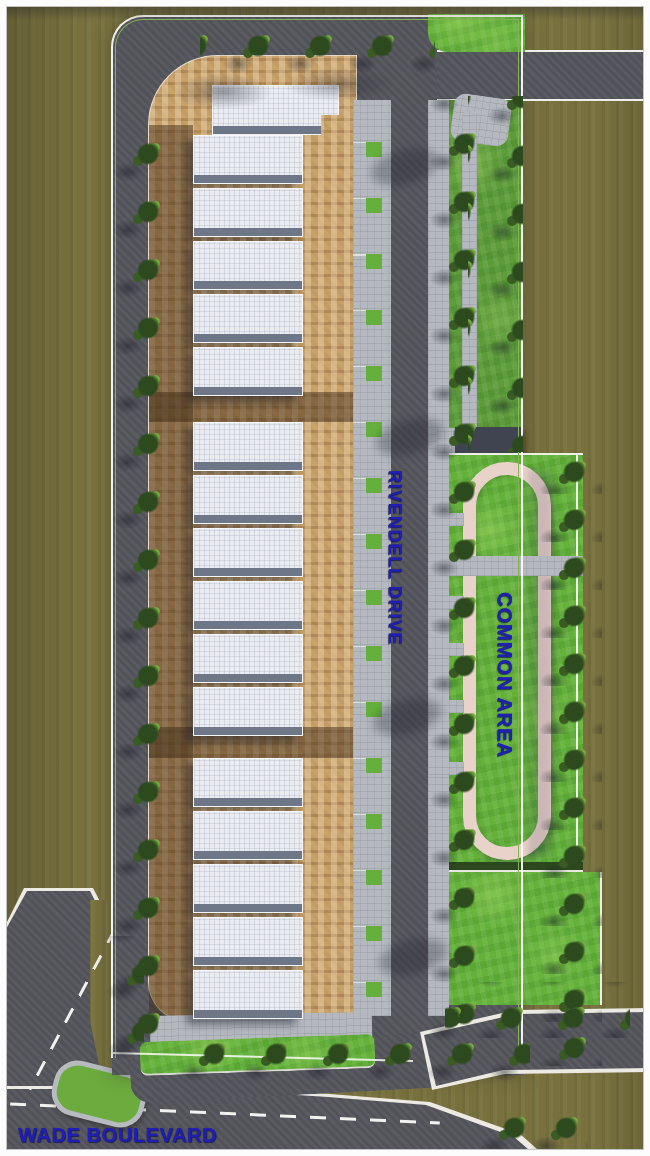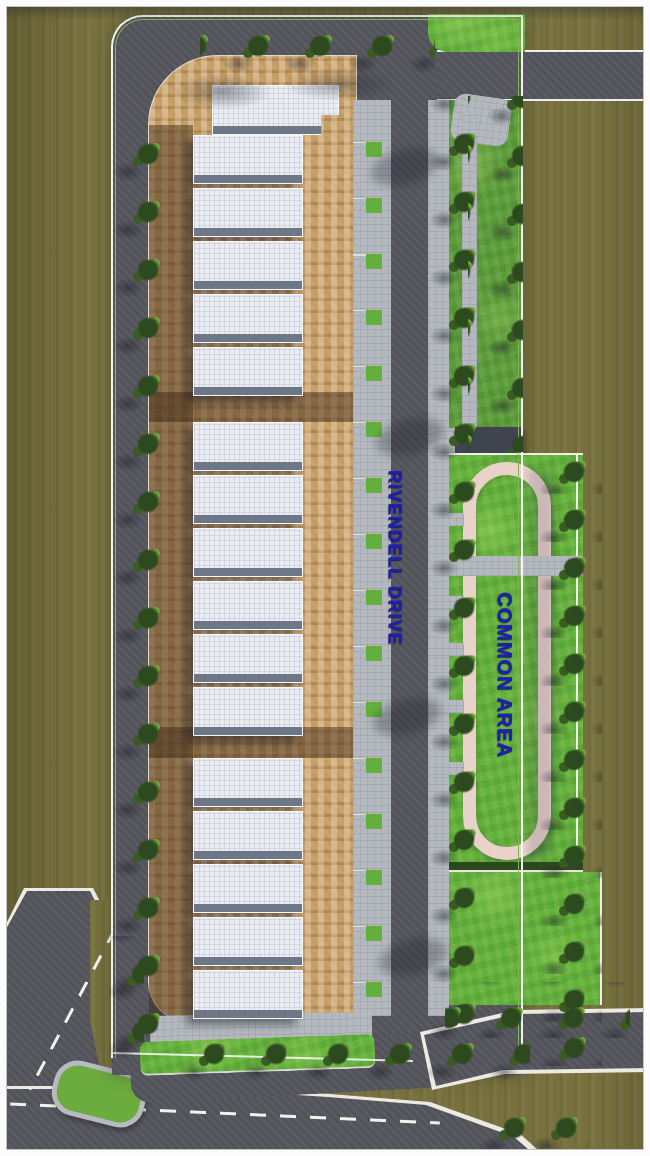--- a/index.html
+++ b/index.html
@@ -152,15 +152,16 @@
     radial-gradient(ellipse 70px 26px at 25% 55%, rgba(25,27,38,.8), rgba(25,27,38,0) 70%),
     radial-gradient(ellipse 80px 24px at 65% 45%, rgba(25,27,38,.7), rgba(25,27,38,0) 70%);"></div>
   <div class="abs" style="left:370px;top:150px;width:70px;height:34px;border-radius:50%;background:rgba(28,30,44,.3);filter:blur(5px);transform:rotate(-14deg);"></div>
   <div class="abs" style="left:375px;top:420px;width:70px;height:34px;border-radius:50%;background:rgba(28,30,44,.3);filter:blur(5px);transform:rotate(-14deg);"></div>
   <div class="abs" style="left:372px;top:700px;width:70px;height:34px;border-radius:50%;background:rgba(28,30,44,.3);filter:blur(5px);transform:rotate(-14deg);"></div>
   <div class="abs" style="left:378px;top:940px;width:70px;height:34px;border-radius:50%;background:rgba(28,30,44,.3);filter:blur(5px);transform:rotate(-14deg);"></div>
   <div class="abs" style="left:6px;top:6px;width:638px;height:14px;background:linear-gradient(180deg,rgba(35,35,42,.4),rgba(35,35,42,0));"></div>
 
   <div class="abs maplabel vlabel" style="left:384px;top:470px;font-size:17.5px;letter-spacing:1.2px;">RIVENDELL DRIVE</div>
   <div class="abs maplabel vlabel" style="left:493px;top:592px;font-size:20px;letter-spacing:1px;">COMMON AREA</div>
+  <div class="abs maplabel" style="left:18px;top:1124px;font-size:20px;">WADE BOULEVARD</div>
 
   <div class="abs frame" style="inset:0;pointer-events:none;"></div>
 </div>
 
 </body></html>

